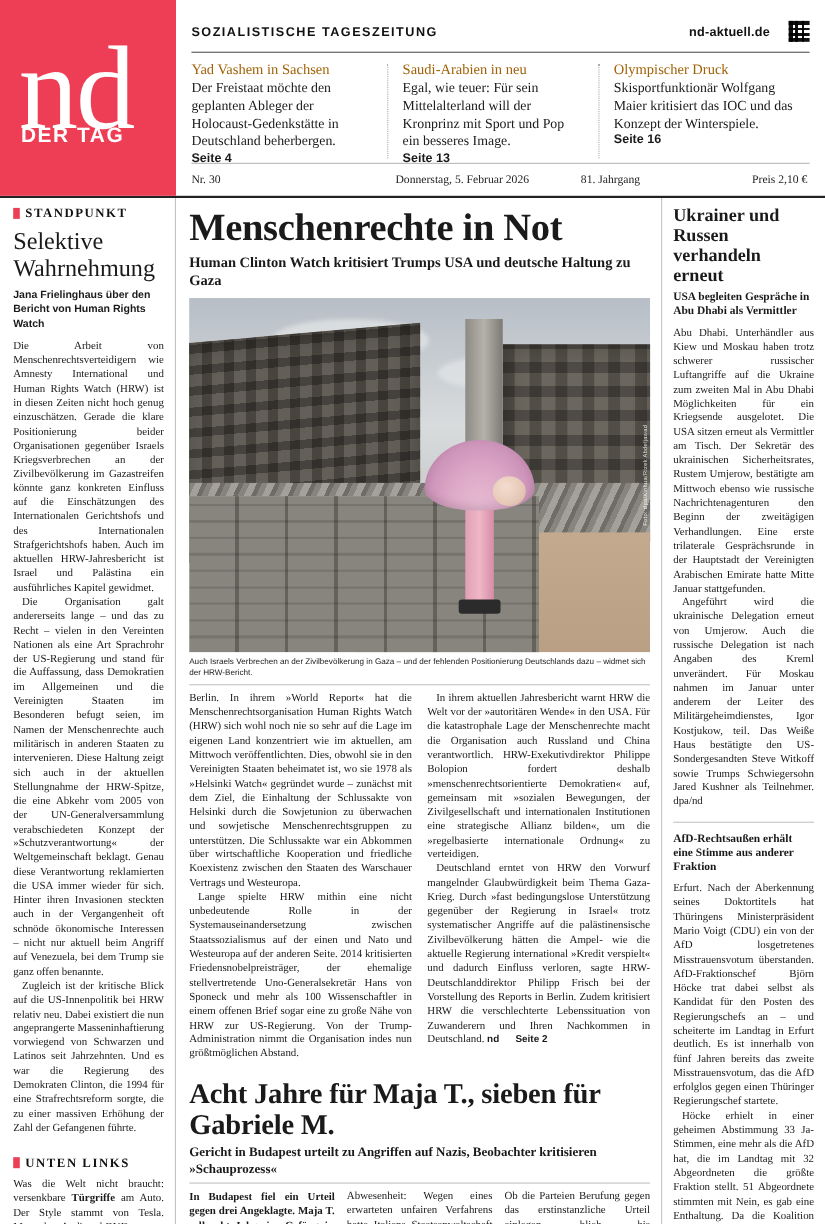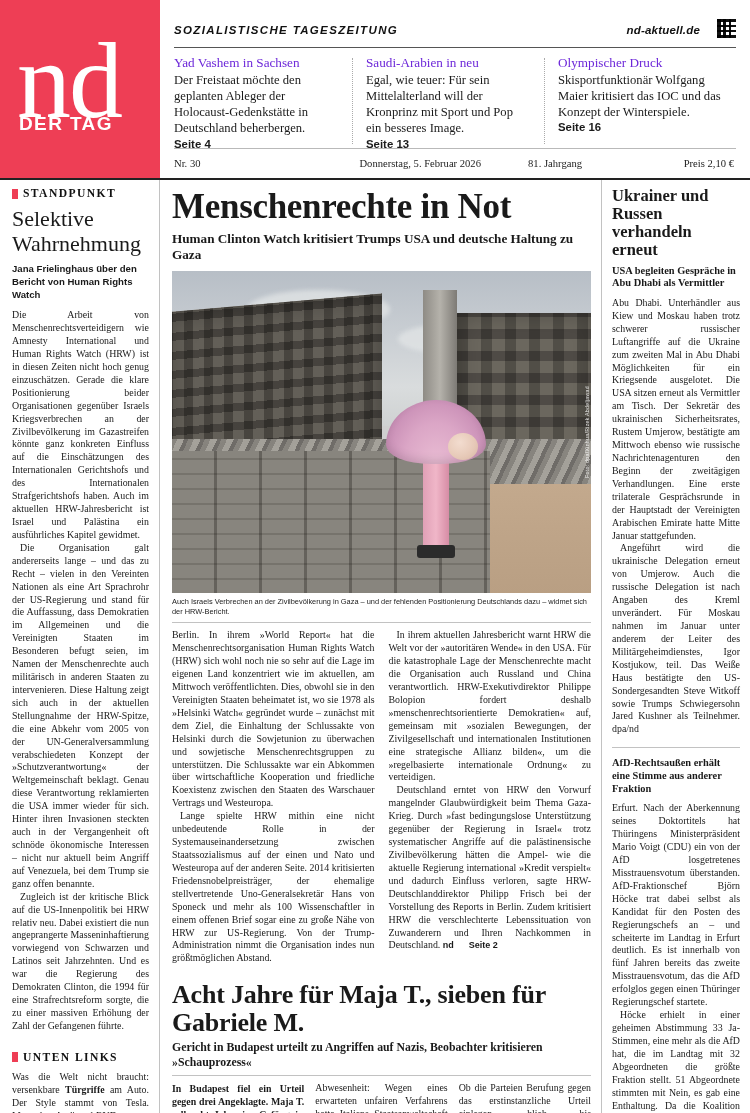--- a/index.html
+++ b/index.html
@@ -24,21 +24,21 @@
     position: absolute; left: 17px; top: 27px; letter-spacing: -2px;
   }
   .logo-tag {
     position: absolute; left: 19px; top: 113px;
     font-family: "Liberation Sans", sans-serif;
     font-weight: 700; font-size: 19px; letter-spacing: 1.4px;
   }
   .masthead-right { flex: 1; padding: 0 14px 0 14px; position: relative; }
 
   .mh-top { display:flex; align-items:center; justify-content:space-between;
-            height: 47px; padding-top: 12px; font-style: italic; }
+            height: 47px; padding-top: 12px; }
   .mh-kicker {
     font-family: "Liberation Sans", sans-serif; font-weight: 700;
     font-size: 11.5px; letter-spacing: 1.35px; color:#111;
   }
   .mh-url {
     font-family: "Liberation Sans", sans-serif; font-weight: 700;
     font-size: 11.5px; letter-spacing: .2px; color:#111;
     margin-left: auto; margin-right: 36px;
   }
   .qr { width: 19px; height: 19px; position:absolute; right: 14px; top: 19px;
@@ -50,21 +50,21 @@
   .rule-dark { border-top: 1.4px solid #555; }
 
   .teasers { display: flex; height: 100px; padding-top: 7px; }
   .teaser { flex: 1; padding-right: 14px; position: relative; }
   .teaser + .teaser { padding-left: 14px; }
   .teaser + .teaser::before {
     content:""; position:absolute; left:0; top:3px; bottom:4px;
     border-left: 1px dotted #aaa;
   }
   .teaser-title {
-    color:#6d28d9; font-size: 13.2px; line-height:1.22; margin-bottom: 1px;
+    color:#a16207; font-size: 13.2px; line-height:1.22; margin-bottom: 1px;
   }
   .teaser-text { font-size: 12.6px; line-height: 1.28; }
   .teaser-page { font-family:"Liberation Sans",sans-serif; font-weight:700;
                  font-size: 11.4px; margin-top: 1px; }
 
   .mh-meta { display:flex; align-items:center; height: 24px;
              font-size: 10.6px; color:#222; padding-top:5px; }
   .mh-meta .m1 { width: 33%; }
   .mh-meta .m2 { width: 30%; }
   .mh-meta .m3 { width: 18%; }

